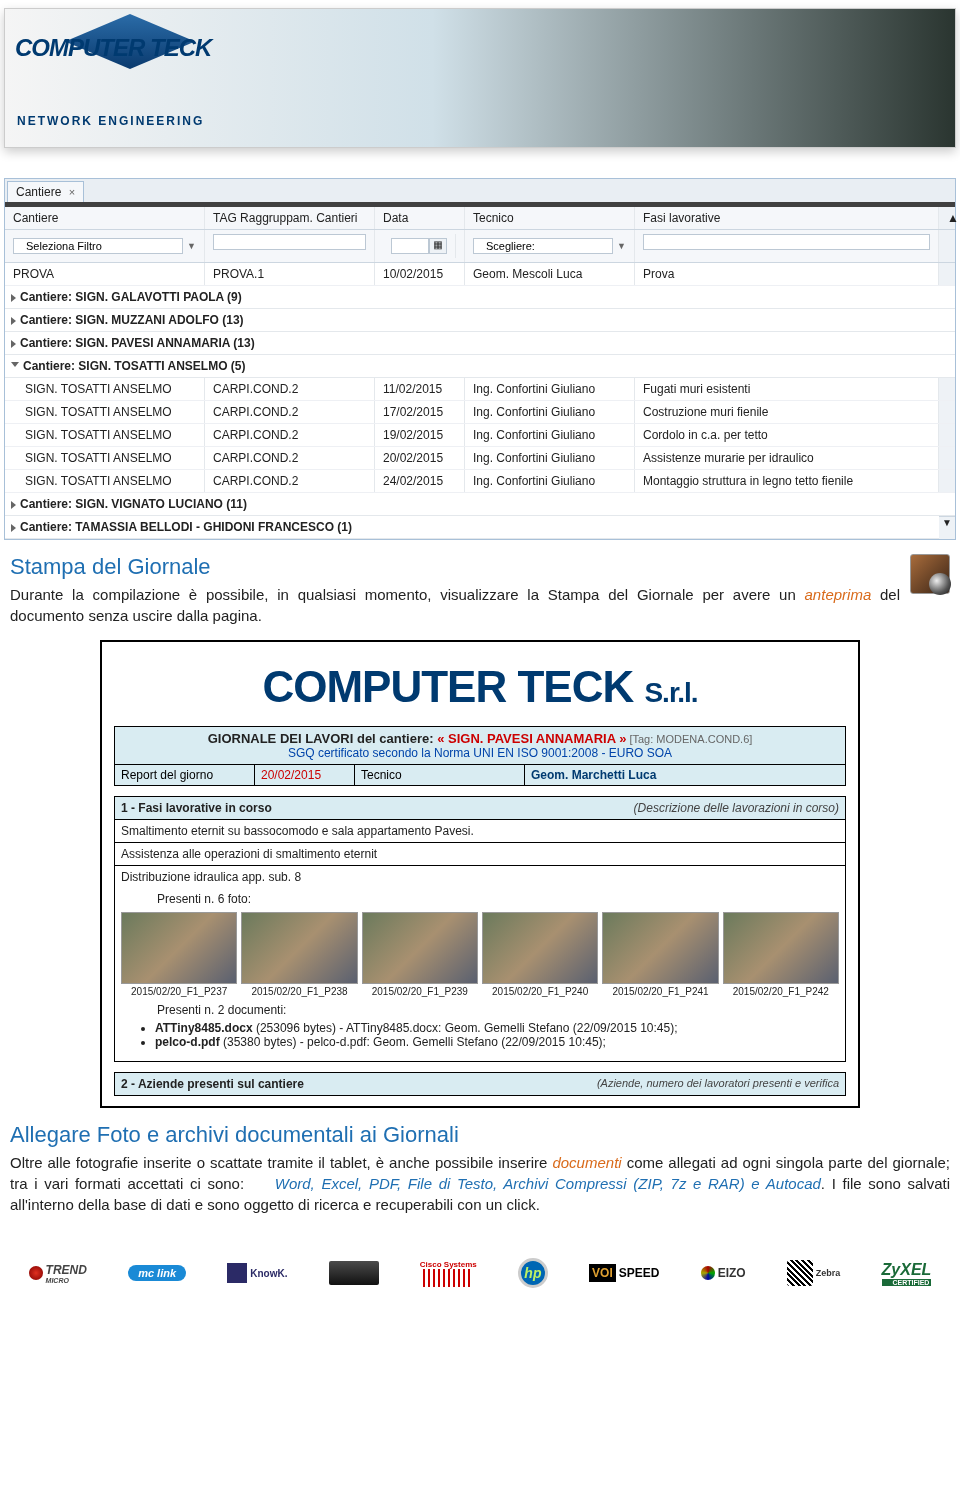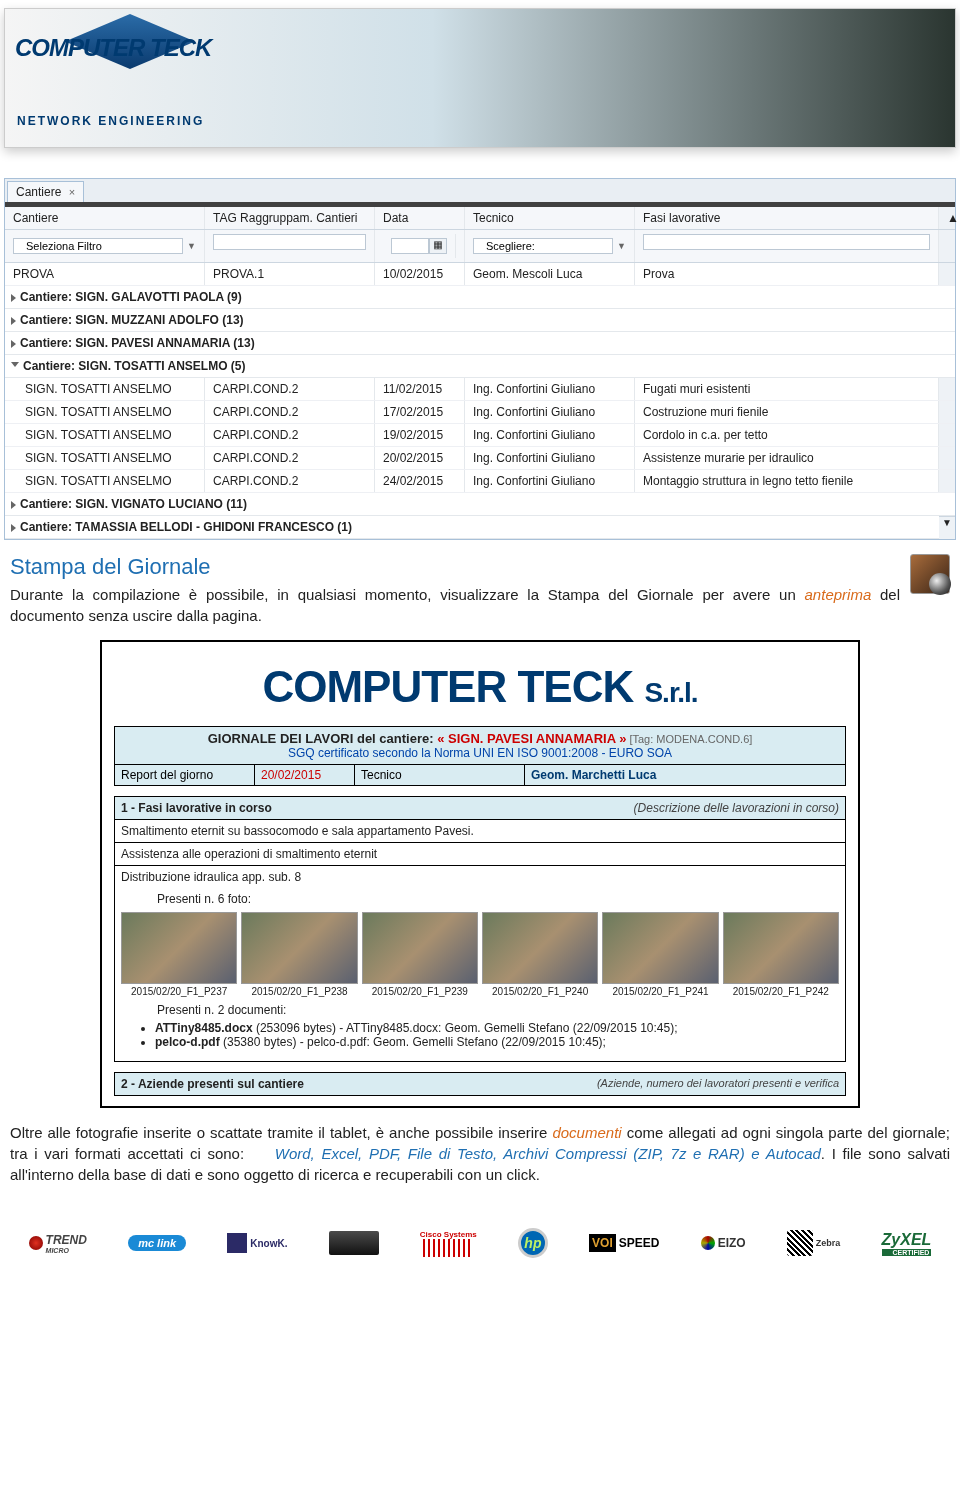--- a/index.html
+++ b/index.html
@@ -276,20 +276,21 @@
         </ul>
     </div>
   </div>
   <div class="sec-row cut">
     <span class="t">2 - Aziende presenti sul cantiere</span>
     <span class="d">(Aziende, numero dei lavoratori presenti e verifica</span>
   </div>
 </div>
 
 <div class="section">
+  <div class="section-h">Allegare Foto e archivi documentali ai Giornali</div>
   <p class="section-p">
     <span>Oltre alle fotografie inserite o scattate tramite il tablet, è anche possibile inserire </span><span class="orange-i">documenti</span><span> come allegati ad ogni singola parte del giornale; tra i vari formati accettati ci sono: </span><span class="blue-i">Word, Excel, PDF, File di Testo, Archivi Compressi (ZIP, 7z e RAR) e Autocad</span><span>. I file sono salvati all'interno della base di dati e sono oggetto di ricerca e recuperabili con un click.</span>
   </p>
 </div>
 
 <div class="footer-logos">
   <div class="flogo trend">
       <span class="dot"></span>
       <span><span>TREND</span><span style="display:block;font-size:7px;">MICRO</span></span>
     </div>

